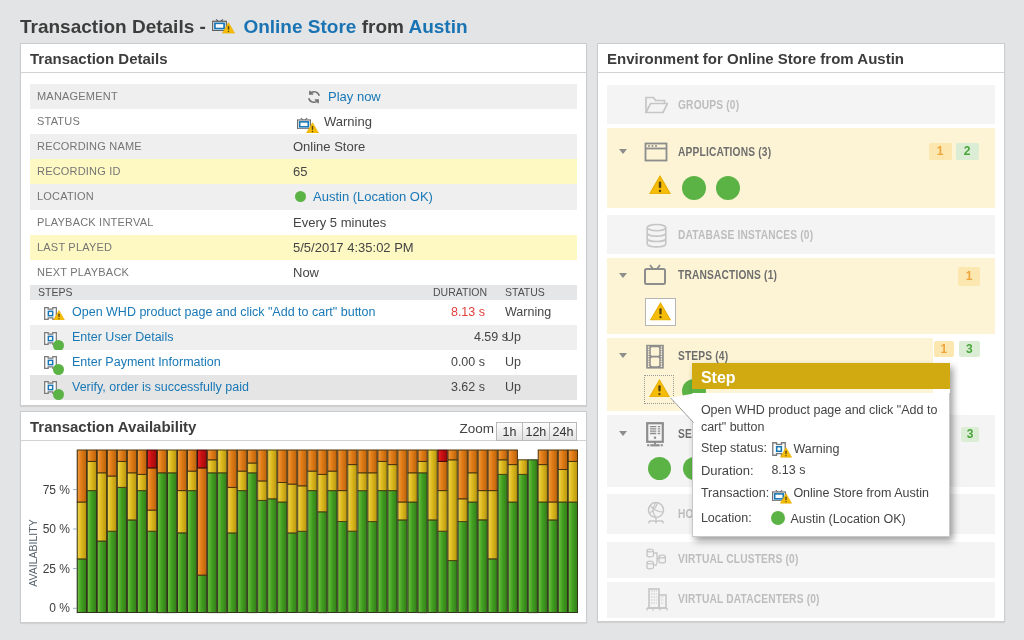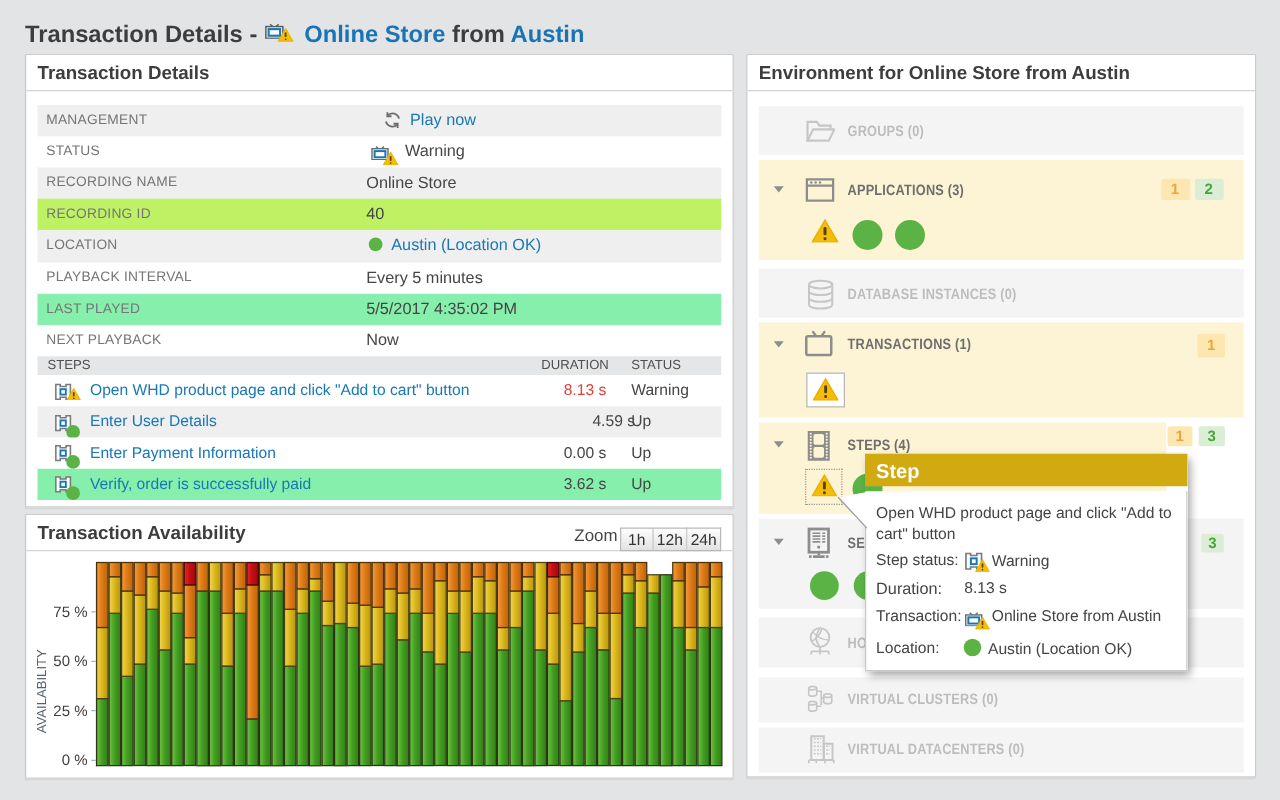--- a/index.html
+++ b/index.html
@@ -59,33 +59,33 @@
                 <path d="M10 1 L19.3 17 L0.7 17 Z" fill="#f5bd07" stroke="#e8ae00" stroke-width="1"></path>
                 <rect x="8.9" y="6" width="2.2" height="6" rx="1" fill="#574212"></rect>
                 <rect x="8.9" y="13.4" width="2.2" height="2.2" rx="1" fill="#574212"></rect>
               </svg>
             </span></span><span class="val">Warning</span></span>
       </div>
 <div class="trow" style="top:50.2px;background:#efefef">
         <span class="tlab">RECORDING NAME</span>
         <span class="tval"><span class="val">Online Store</span></span>
       </div>
-<div class="trow" style="top:75.3px;background:#bef264">
+<div class="trow" style="top:75.3px;background:#fef9c3">
         <span class="tlab">RECORDING ID</span>
-        <span class="tval"><span class="val">40</span></span>
+        <span class="tval"><span class="val">65</span></span>
       </div>
 <div class="trow" style="top:100.4px;background:#efefef">
         <span class="tlab">LOCATION</span>
         <span class="tval"><span style="display:inline-block;margin-left:2px;vertical-align:-1px"><span style="display:inline-block;width:11px;height:11px;border-radius:50%;background:#5cb345"></span></span><a class="lnk" style="margin-left:7px">Austin (Location OK)</a></span>
       </div>
 <div class="trow" style="top:125.5px;background:#ffffff">
         <span class="tlab">PLAYBACK INTERVAL</span>
         <span class="tval"><span class="val">Every 5 minutes</span></span>
       </div>
-<div class="trow" style="top:150.6px;background:#86efac">
+<div class="trow" style="top:150.6px;background:#fef9c3">
         <span class="tlab">LAST PLAYED</span>
         <span class="tval"><span class="val">5/5/2017 4:35:02 PM</span></span>
       </div>
 <div class="trow" style="top:175.7px;background:#ffffff">
         <span class="tlab">NEXT PLAYBACK</span>
         <span class="tval"><span class="val">Now</span></span>
       </div>
 <div class="sthead" style="top:200.8px">STEPS<span style="position:absolute;left:403px;width:52px;">DURATION</span><span style="position:absolute;left:475px">STATUS</span></div>
 <div class="srow" style="top:216.4px;background:#ffffff"><span class="icw" style="width:15px;margin:0 14px 0 13px"><svg width="15" height="15" viewBox="0 0 18 18" style="display:block">
             <path d="M2 2 L6.2 2 L6.2 3.8 L11.8 3.8 L11.8 2 L16 2 L16 16 L11.8 16 L11.8 14.2 L6.2 14.2 L6.2 16 L2 16 Z" fill="#fff" stroke="#7a7a7a" stroke-width="1.5"></path>
@@ -98,21 +98,21 @@
             </svg>
           </span></span><a class="lnk2">Open WHD product page and click "Add to cart" button</a><span style="position:absolute;left:403px;width:52px;text-align:right;color:#e0413c">8.13 s</span><span style="position:absolute;left:475px;color:#454545">Warning</span></div>
 <div class="srow" style="top:241.3px;background:#efefef"><span class="icw" style="width:15px;margin:0 14px 0 13px"><svg width="15" height="15" viewBox="0 0 18 18" style="display:block">
             <path d="M2 2 L6.2 2 L6.2 3.8 L11.8 3.8 L11.8 2 L16 2 L16 16 L11.8 16 L11.8 14.2 L6.2 14.2 L6.2 16 L2 16 Z" fill="#fff" stroke="#7a7a7a" stroke-width="1.5"></path>
             <rect x="6.4" y="6.4" width="5.2" height="5.2" fill="none" stroke="#1878b6" stroke-width="1.8"></rect>
           </svg><span class="ovl2"><span style="display:inline-block;width:11px;height:11px;border-radius:50%;background:#5cb345"></span></span></span><a class="lnk2">Enter User Details</a><span style="position:absolute;left:426px;width:52px;text-align:right;color:#454545">4.59 s</span><span style="position:absolute;left:475px;color:#454545">Up</span></div>
 <div class="srow" style="top:266.2px;background:#ffffff"><span class="icw" style="width:15px;margin:0 14px 0 13px"><svg width="15" height="15" viewBox="0 0 18 18" style="display:block">
             <path d="M2 2 L6.2 2 L6.2 3.8 L11.8 3.8 L11.8 2 L16 2 L16 16 L11.8 16 L11.8 14.2 L6.2 14.2 L6.2 16 L2 16 Z" fill="#fff" stroke="#7a7a7a" stroke-width="1.5"></path>
             <rect x="6.4" y="6.4" width="5.2" height="5.2" fill="none" stroke="#1878b6" stroke-width="1.8"></rect>
           </svg><span class="ovl2"><span style="display:inline-block;width:11px;height:11px;border-radius:50%;background:#5cb345"></span></span></span><a class="lnk2">Enter Payment Information</a><span style="position:absolute;left:403px;width:52px;text-align:right;color:#454545">0.00 s</span><span style="position:absolute;left:475px;color:#454545">Up</span></div>
-<div class="srow" style="top:291.1px;background:#86efac"><span class="icw" style="width:15px;margin:0 14px 0 13px"><svg width="15" height="15" viewBox="0 0 18 18" style="display:block">
+<div class="srow" style="top:291.1px;background:#e5e5e5"><span class="icw" style="width:15px;margin:0 14px 0 13px"><svg width="15" height="15" viewBox="0 0 18 18" style="display:block">
             <path d="M2 2 L6.2 2 L6.2 3.8 L11.8 3.8 L11.8 2 L16 2 L16 16 L11.8 16 L11.8 14.2 L6.2 14.2 L6.2 16 L2 16 Z" fill="#fff" stroke="#7a7a7a" stroke-width="1.5"></path>
             <rect x="6.4" y="6.4" width="5.2" height="5.2" fill="none" stroke="#1878b6" stroke-width="1.8"></rect>
           </svg><span class="ovl2"><span style="display:inline-block;width:11px;height:11px;border-radius:50%;background:#5cb345"></span></span></span><a class="lnk2">Verify, order is successfully paid</a><span style="position:absolute;left:403px;width:52px;text-align:right;color:#454545">3.62 s</span><span style="position:absolute;left:475px;color:#454545">Up</span></div>
 </div>
 </div>
 
 <div class="panel" style="left:20px;top:411px;width:567px;height:211.5px">
 <div class="phead">Transaction Availability</div>
 <div style="position:absolute;right:92px;top:9px;font-size:13.5px;color:#454545">Zoom</div>
 <div style="position:absolute;right:9px;top:10px;width:81px;height:19px;display:flex;font-size:12.5px;color:#333">

